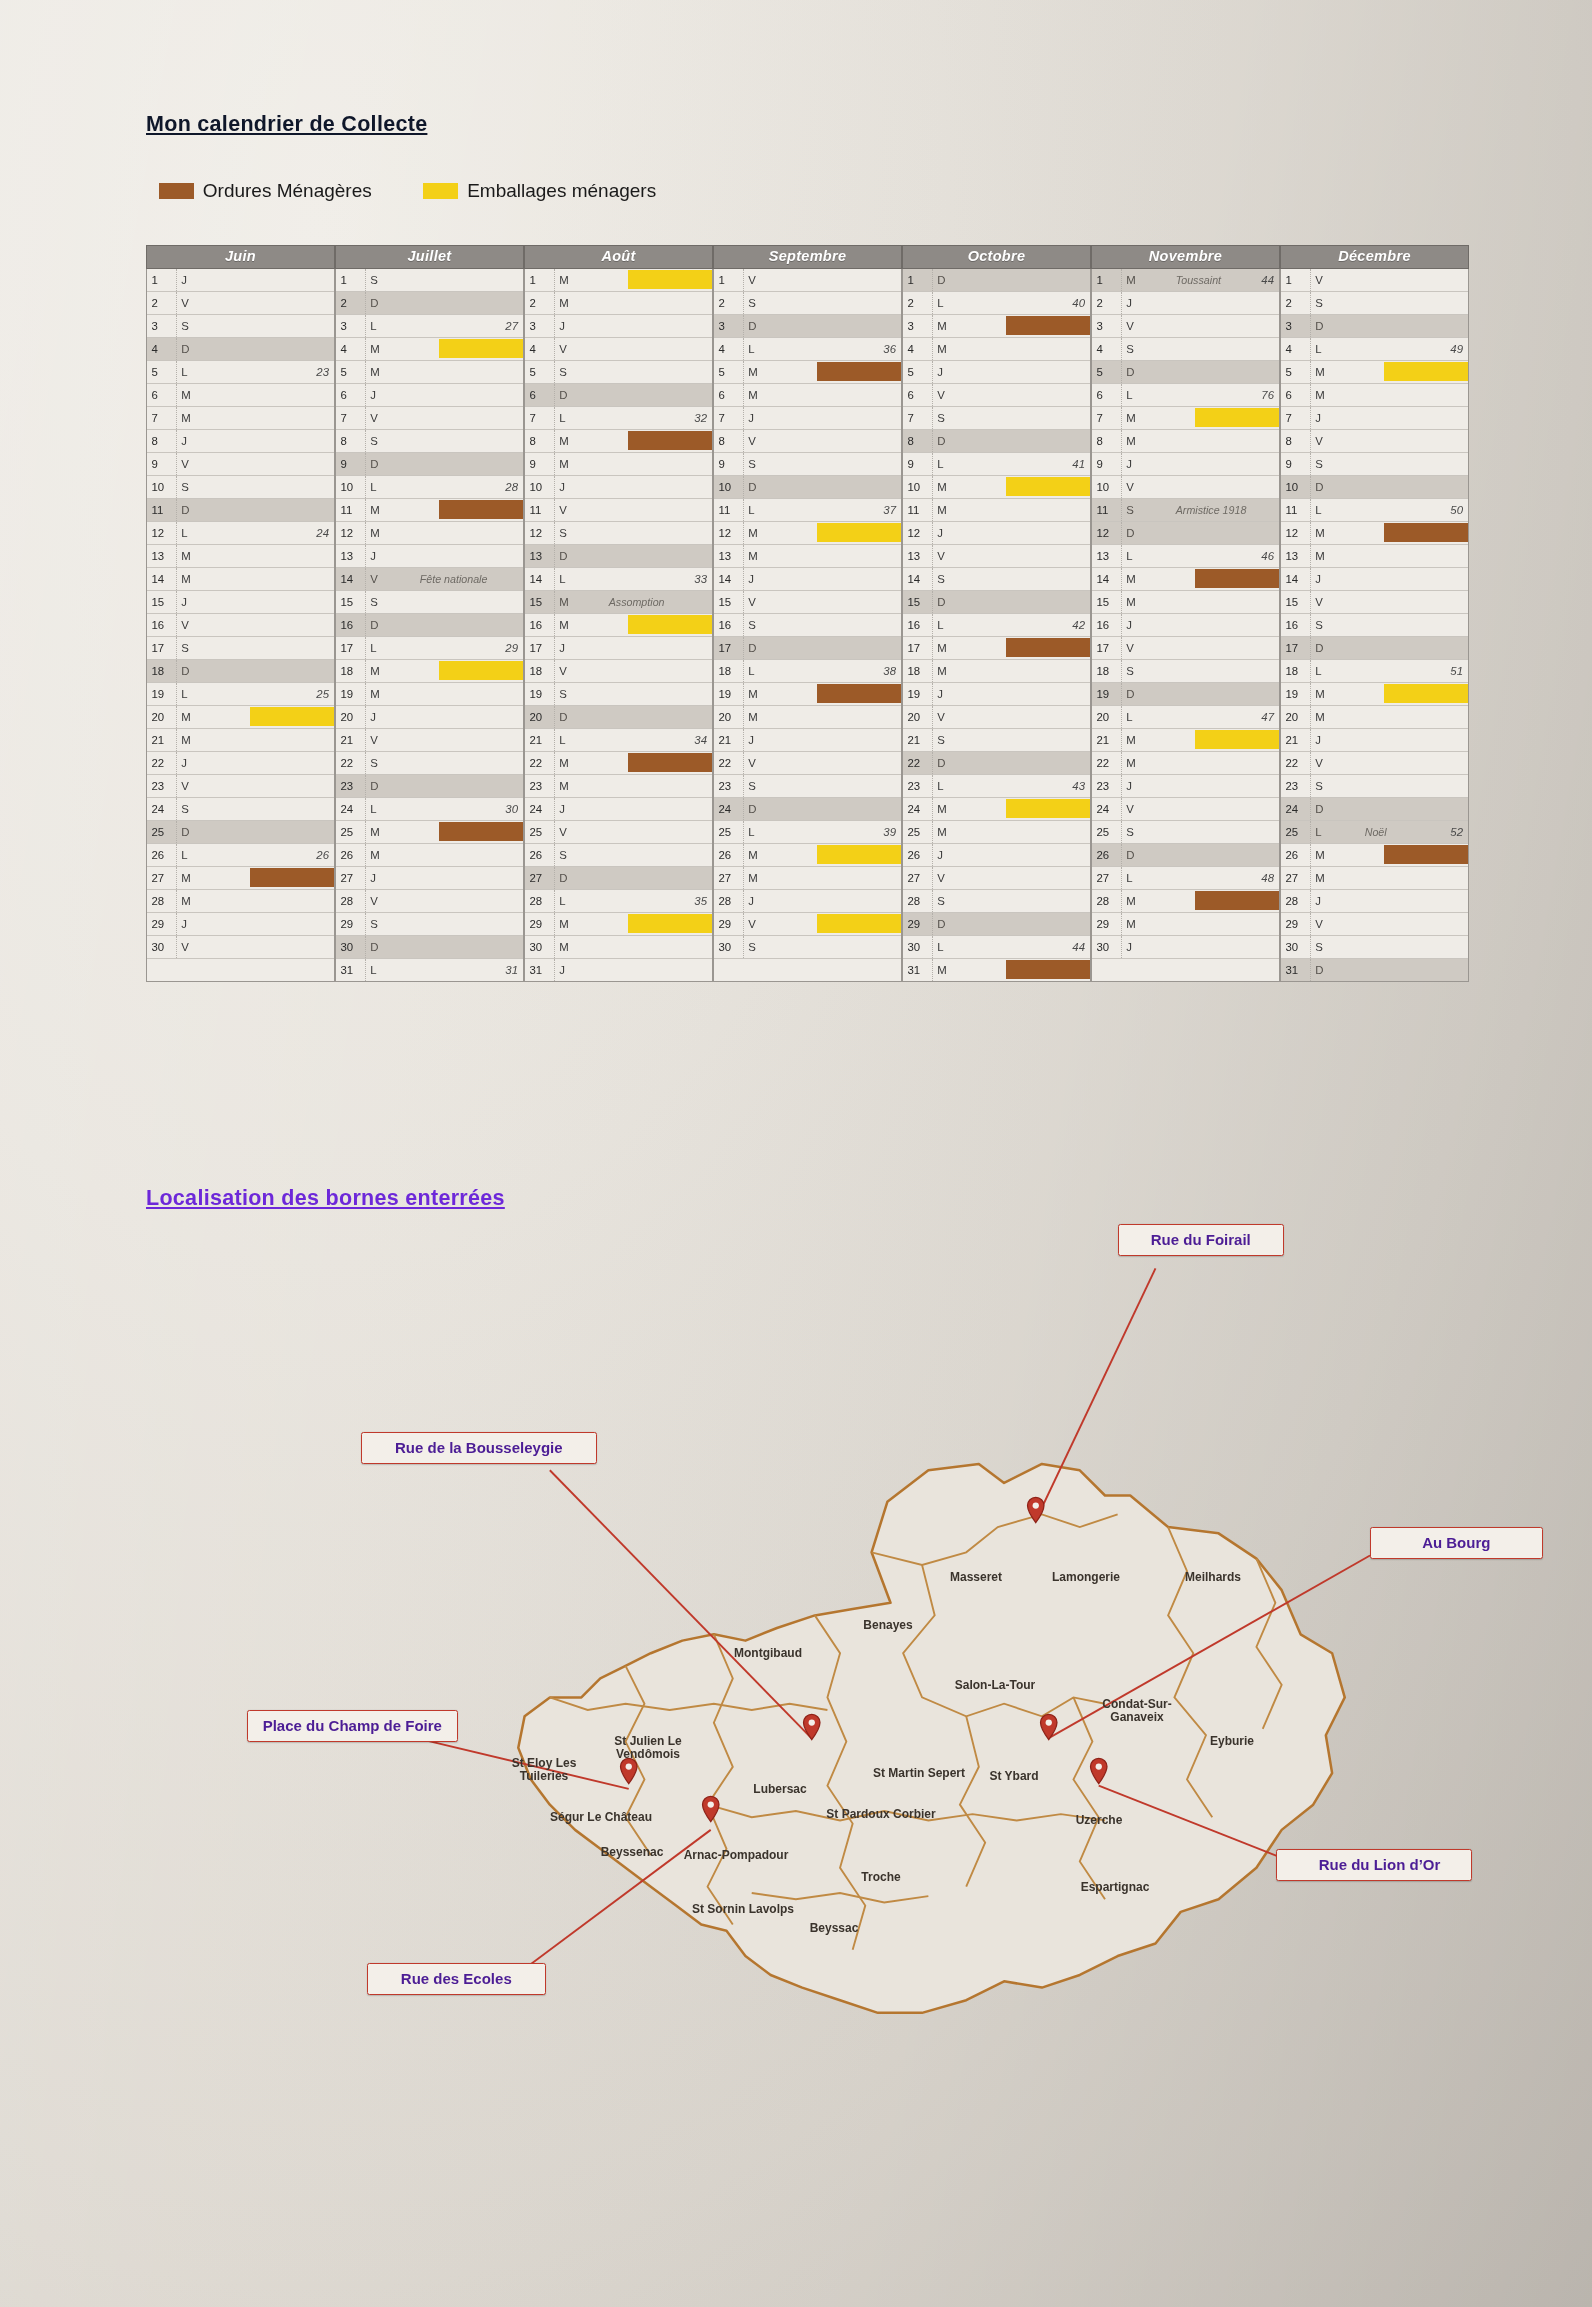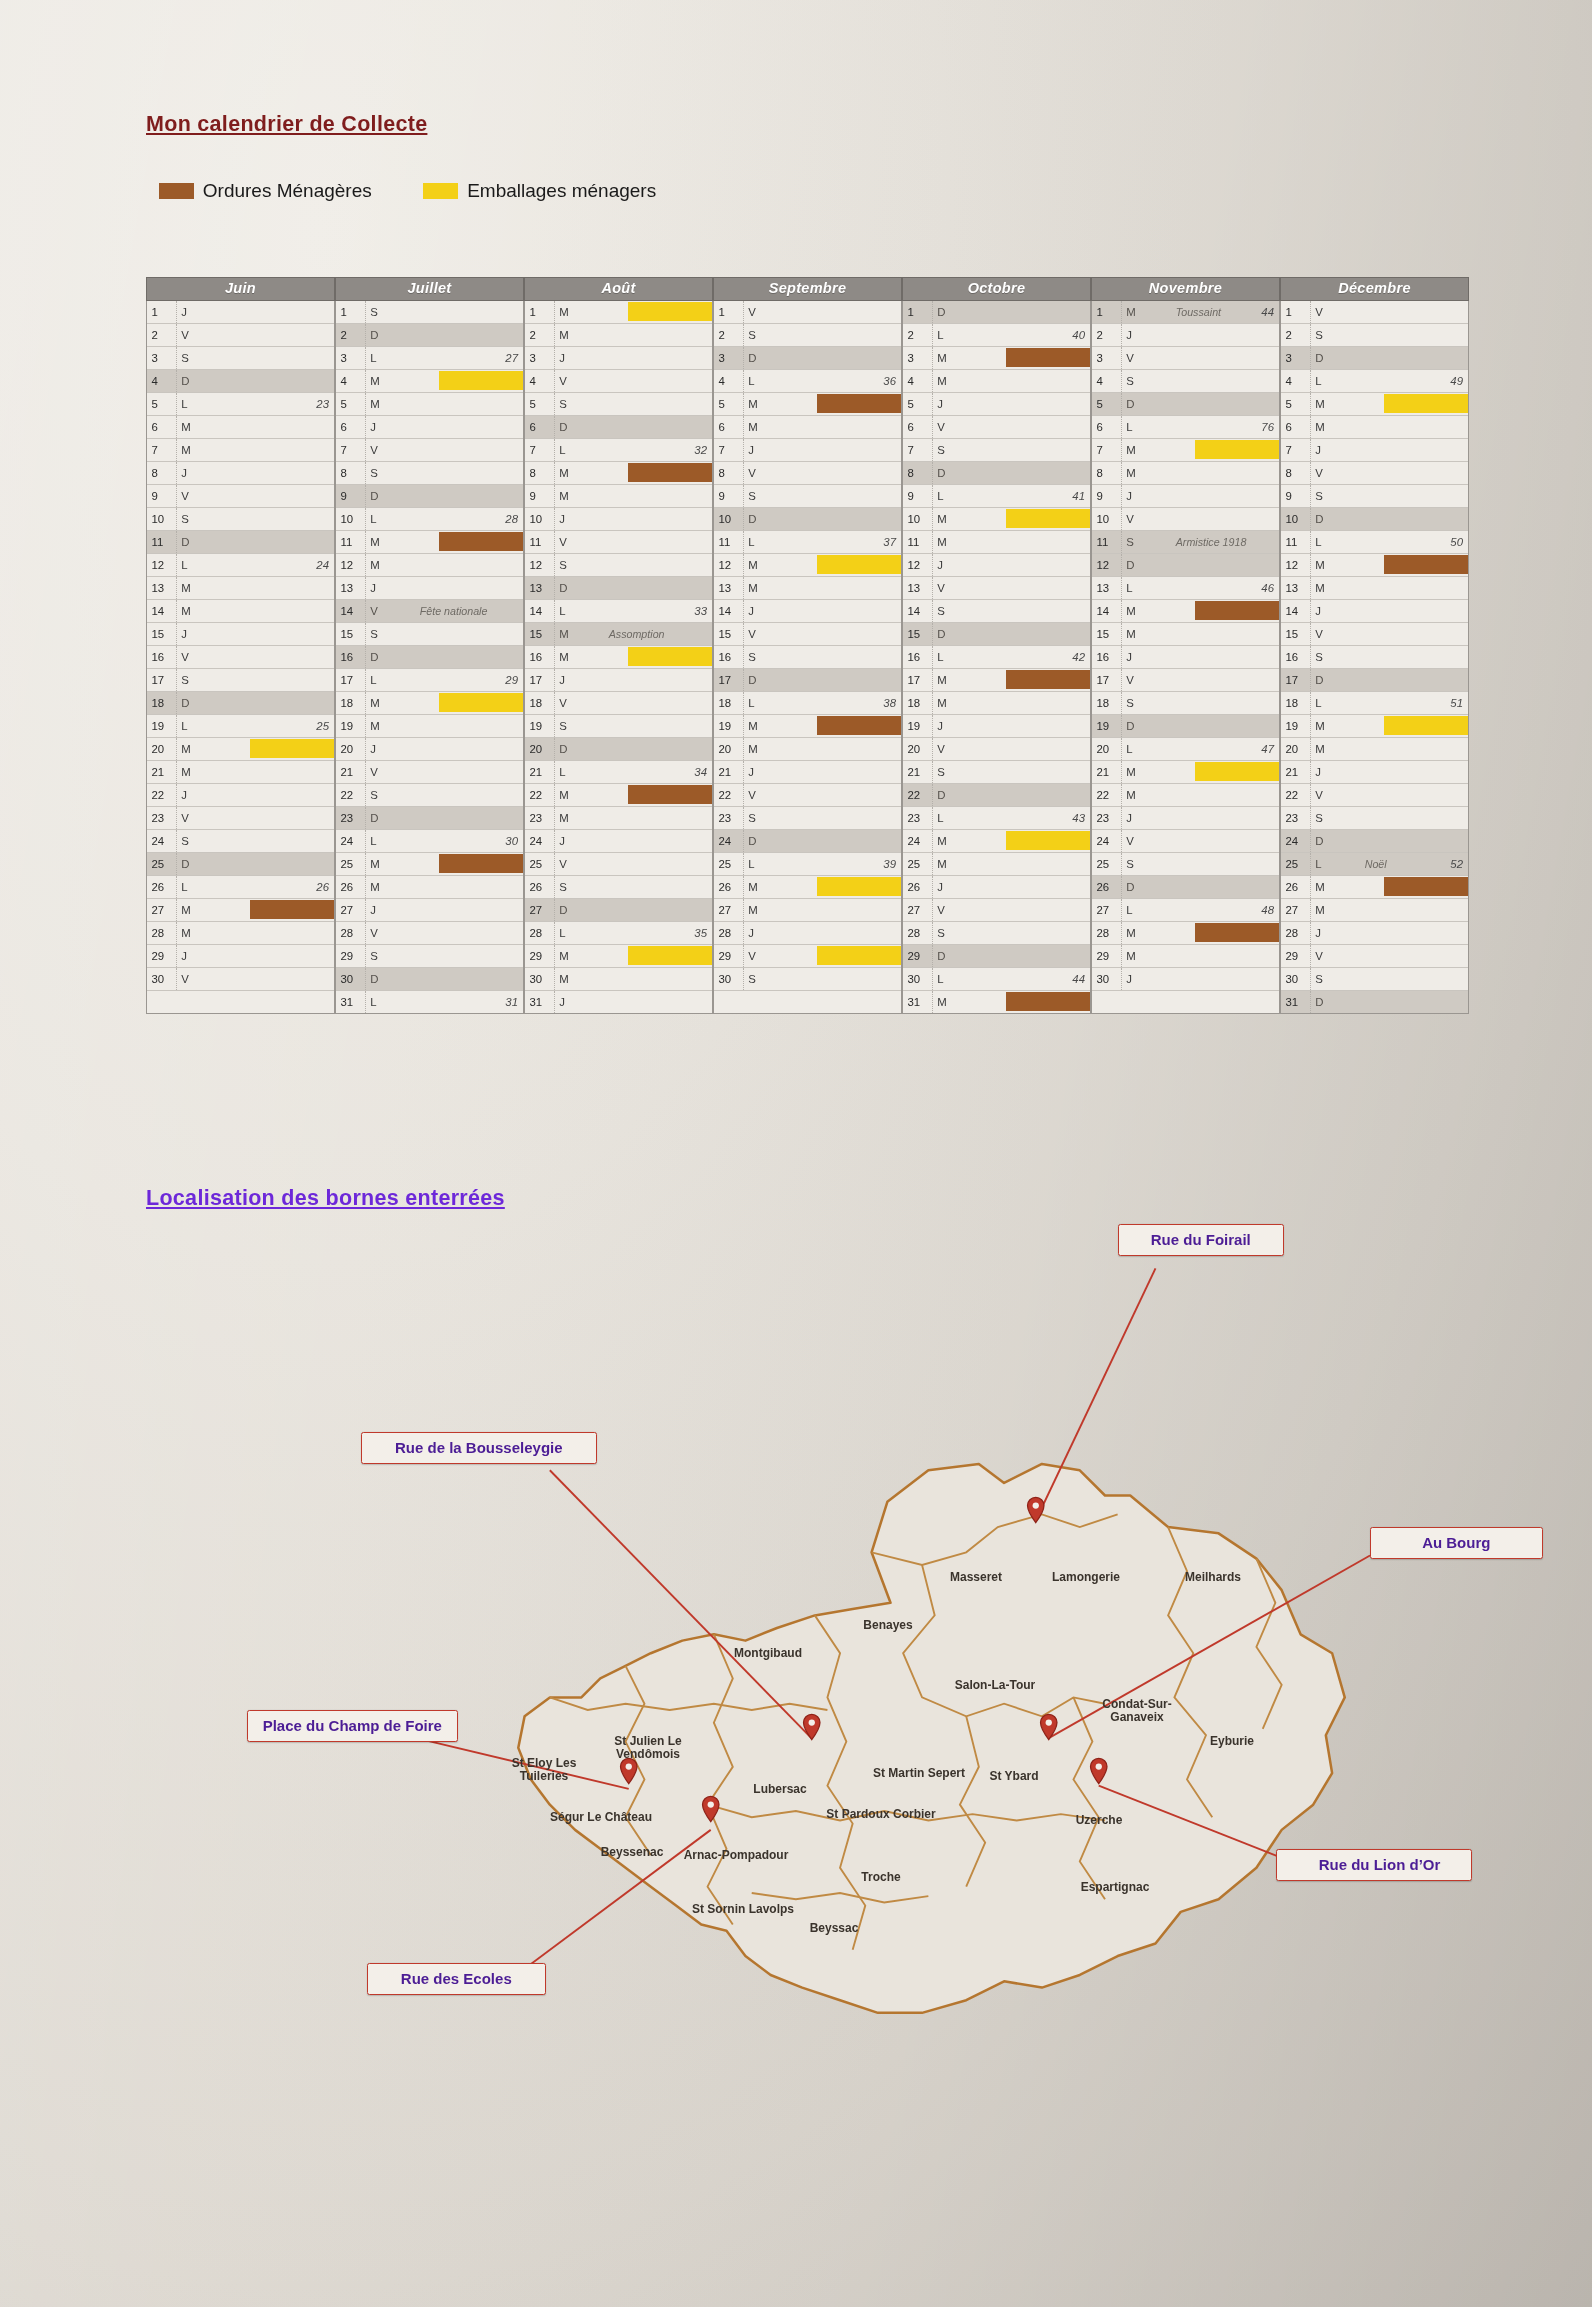--- a/index.html
+++ b/index.html
@@ -20,39 +20,39 @@
   #paper:after{
     content:"";position:absolute;inset:0;
     background:linear-gradient(100deg, rgba(255,255,255,0.22) 0%, rgba(255,255,255,0.05) 28%, rgba(0,0,0,0.03) 62%, rgba(0,0,0,0.10) 100%);
     pointer-events:none;
   }
   .wrap{position:absolute;left:0;top:0;width:1592px;height:2307px;}
 
   
   .title1{
     position:absolute;left:146px;top:112px;
-    font-size:21.5px;font-weight:bold;color:#7f1d1d;
+    font-size:21.5px;font-weight:bold;color:#0f172a;
     text-decoration:underline;letter-spacing:0.3px;
   }
   .title2{
     position:absolute;left:146px;top:1186px;
     font-size:21.5px;font-weight:bold;color:#6d28d9;
     text-decoration:underline;letter-spacing:0.3px;
   }
 
   
   .legend{position:absolute;left:159px;top:180px;height:21.5px;display:flex;align-items:center;gap:8.8px;}
   .legend .sw{width:35px;height:16.4px;display:inline-block;}
   .legend .lbl{font-size:19px;color:#1a1a1a;}
   .legend .gap{width:34px;display:inline-block;}
 
   
   #calendar{
     position:absolute;left:146px;top:245px;width:1325px;
-    display:flex;gap:0;margin-top:32px;
+    display:flex;gap:0;
   }
   .month{width:189px;}
   .mhead{
     height:21.5px;line-height:21.5px;text-align:center;
     font-style:italic;font-weight:bold;font-size:14.5px;color:#ffffff;
     background:#8e8a86;
     border:0.6px solid #6f6b67;
     letter-spacing:0.3px;
     text-shadow:0 0.6px 0 rgba(0,0,0,.25);
   }

